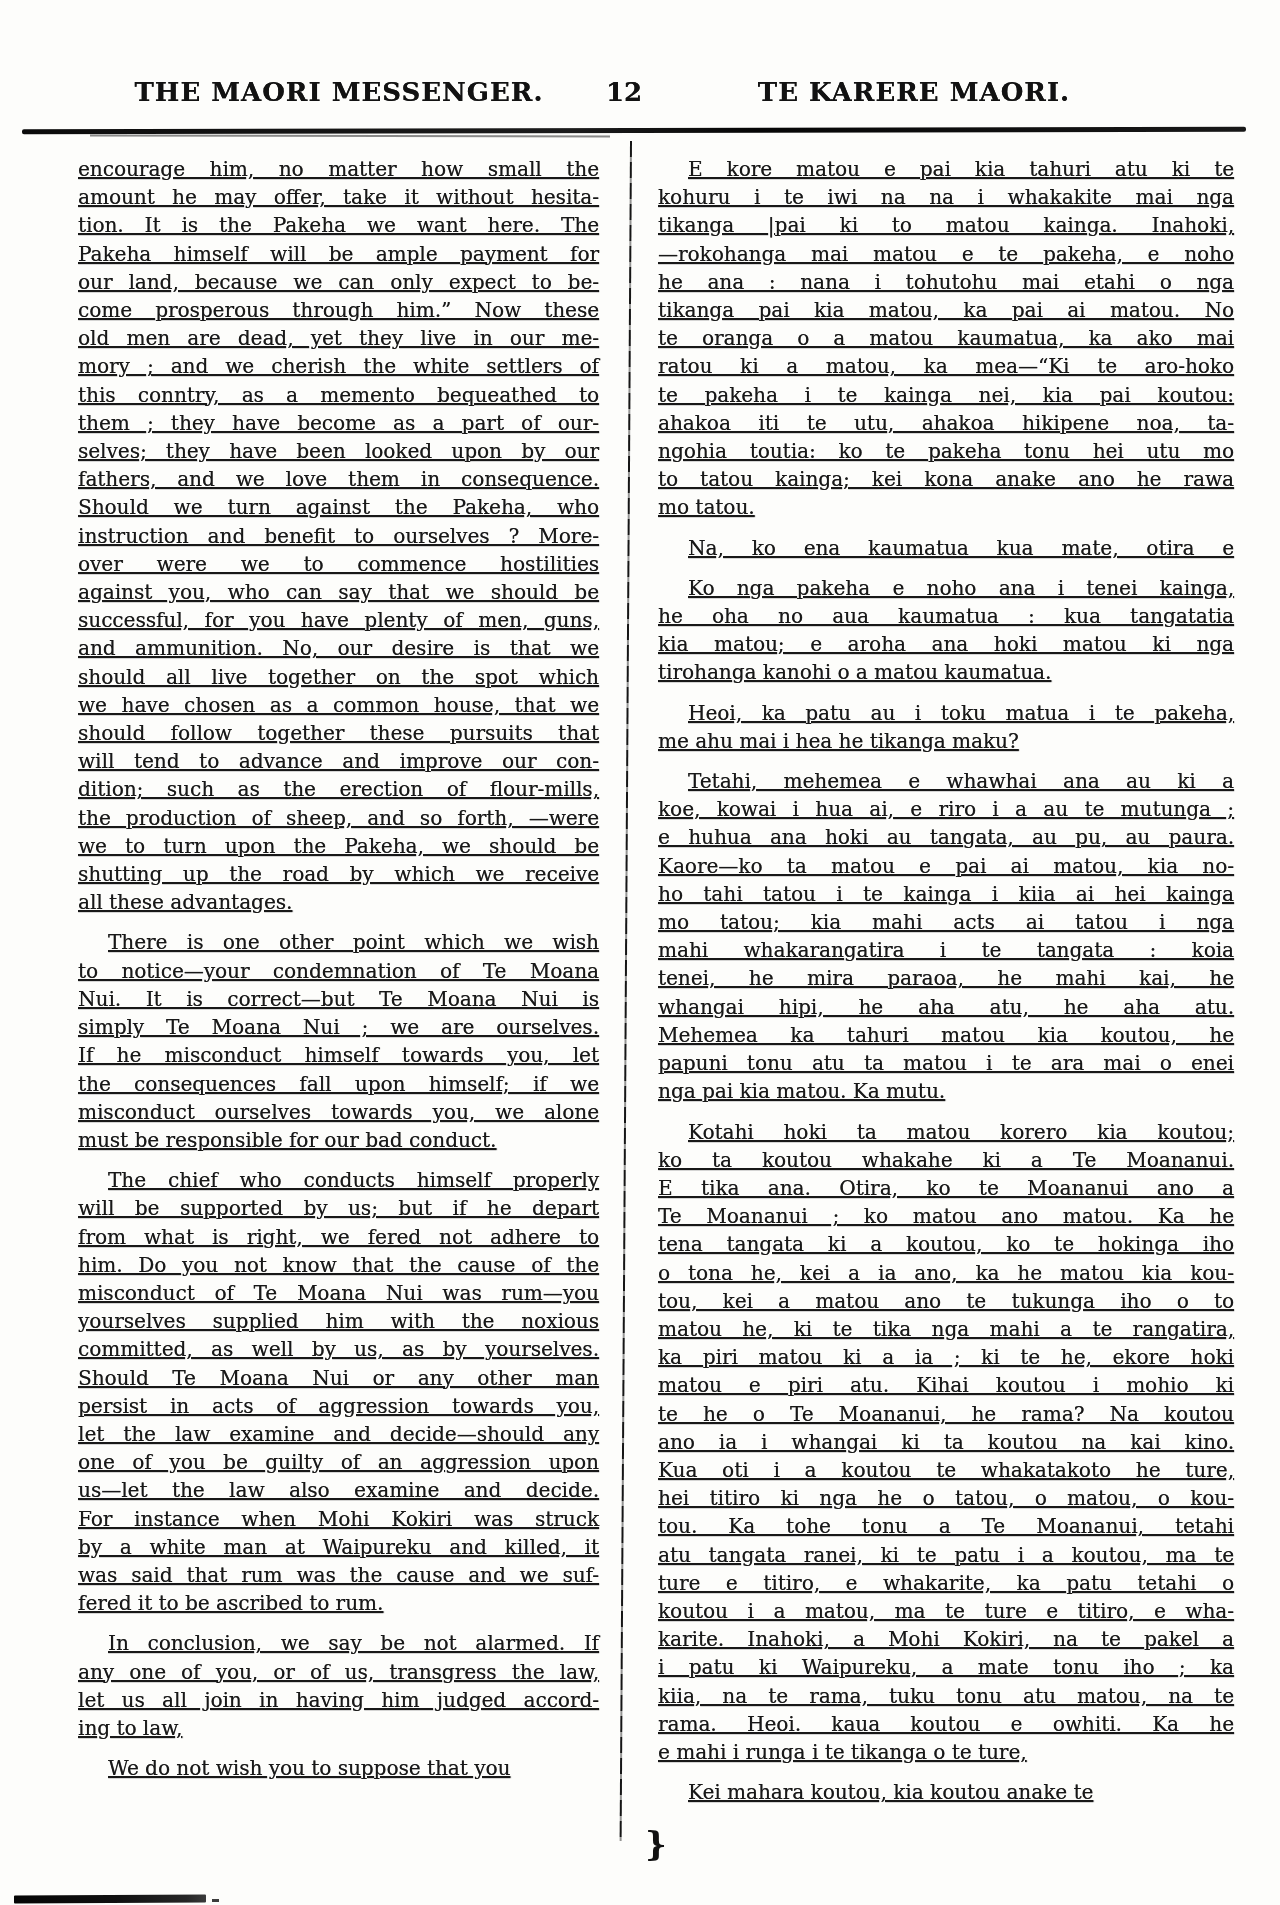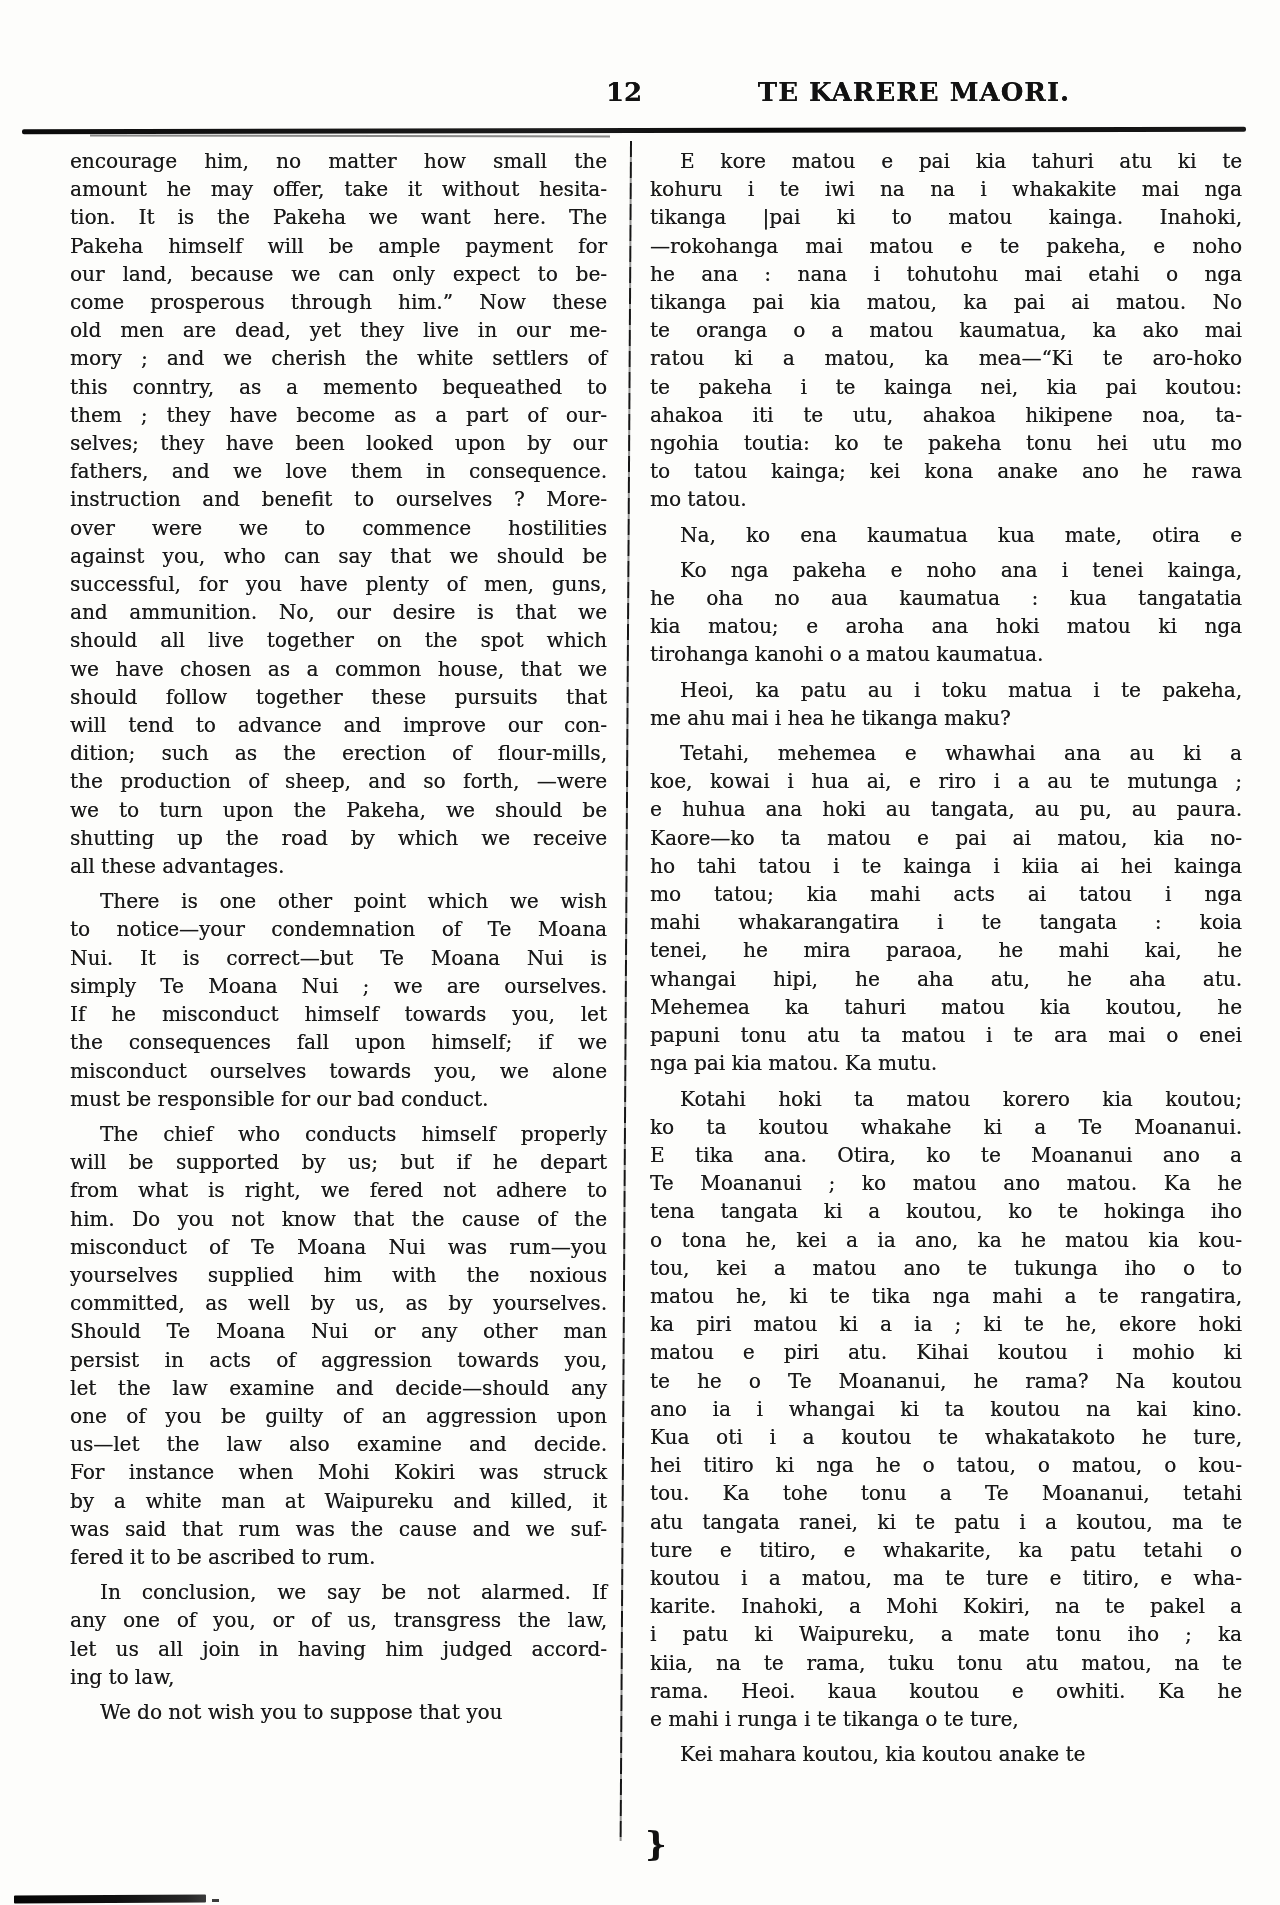--- a/index.html
+++ b/index.html
@@ -47,21 +47,21 @@
   }
   
   .col{
     position:absolute;top:143px;
     font-size:20px;line-height:28.2px;
     color:#181818;
     text-shadow:0.25px 0.25px 0 rgba(20,20,20,.7);
   }
   .col-left{left:66px;width:545px;}
   .col-right{left:646px;width:600px;}
-  .para{margin:4px;}
+  .para{margin:12px;text-decoration:underline;}
   .para + .para{margin-top:7px;}
   .line{
     text-align:justify;
     text-align-last:justify;
     white-space:normal;
   }
   .line.end{text-align-last:left;}
   .para.indent .line:first-child{padding-left:30px;}
   
   .ink-bar{
@@ -71,20 +71,21 @@
   }
   .ink-tick{
     position:absolute;left:212px;top:1899px;width:7px;height:3px;background:#3c3c3c;
   }
 </style>
 </head>
 <body>
 
 <div class="sheet">
 
+  <div class="masthead-left">THE MAORI MESSENGER.</div>
   <div class="page-num">12</div>
   <div class="masthead-right">TE KARERE MAORI.</div>
 
   <div class="head-rule"></div>
   <div class="head-rule-echo"></div>
 
   <div class="col-divider"></div>
   <div class="divider-tail">}</div>
 
   <div class="col col-left">
@@ -94,20 +95,21 @@
         <div class="line">tion. It is the Pakeha we want here. The</div>
         <div class="line">Pakeha himself will be ample payment for</div>
         <div class="line">our land, because we can only expect to be-</div>
         <div class="line">come prosperous through him.” Now these</div>
         <div class="line">old men are dead, yet they live in our me-</div>
         <div class="line">mory ; and we cherish the white settlers of</div>
         <div class="line">this conntry, as a memento bequeathed to</div>
         <div class="line">them ; they have become as a part of our-</div>
         <div class="line">selves; they have been looked upon by our</div>
         <div class="line">fathers, and we love them in consequence.</div>
+        <div class="line">Should we turn against the Pakeha, who</div>
         <div class="line">instruction and benefit to ourselves ? More-</div>
         <div class="line">over were we to commence hostilities</div>
         <div class="line">against you, who can say that we should be</div>
         <div class="line">successful, for you have plenty of men, guns,</div>
         <div class="line">and ammunition. No, our desire is that we</div>
         <div class="line">should all live together on the spot which</div>
         <div class="line">we have chosen as a common house, that we</div>
         <div class="line">should follow together these pursuits that</div>
         <div class="line">will tend to advance and improve our con-</div>
         <div class="line">dition; such as the erection of flour-mills,</div>

